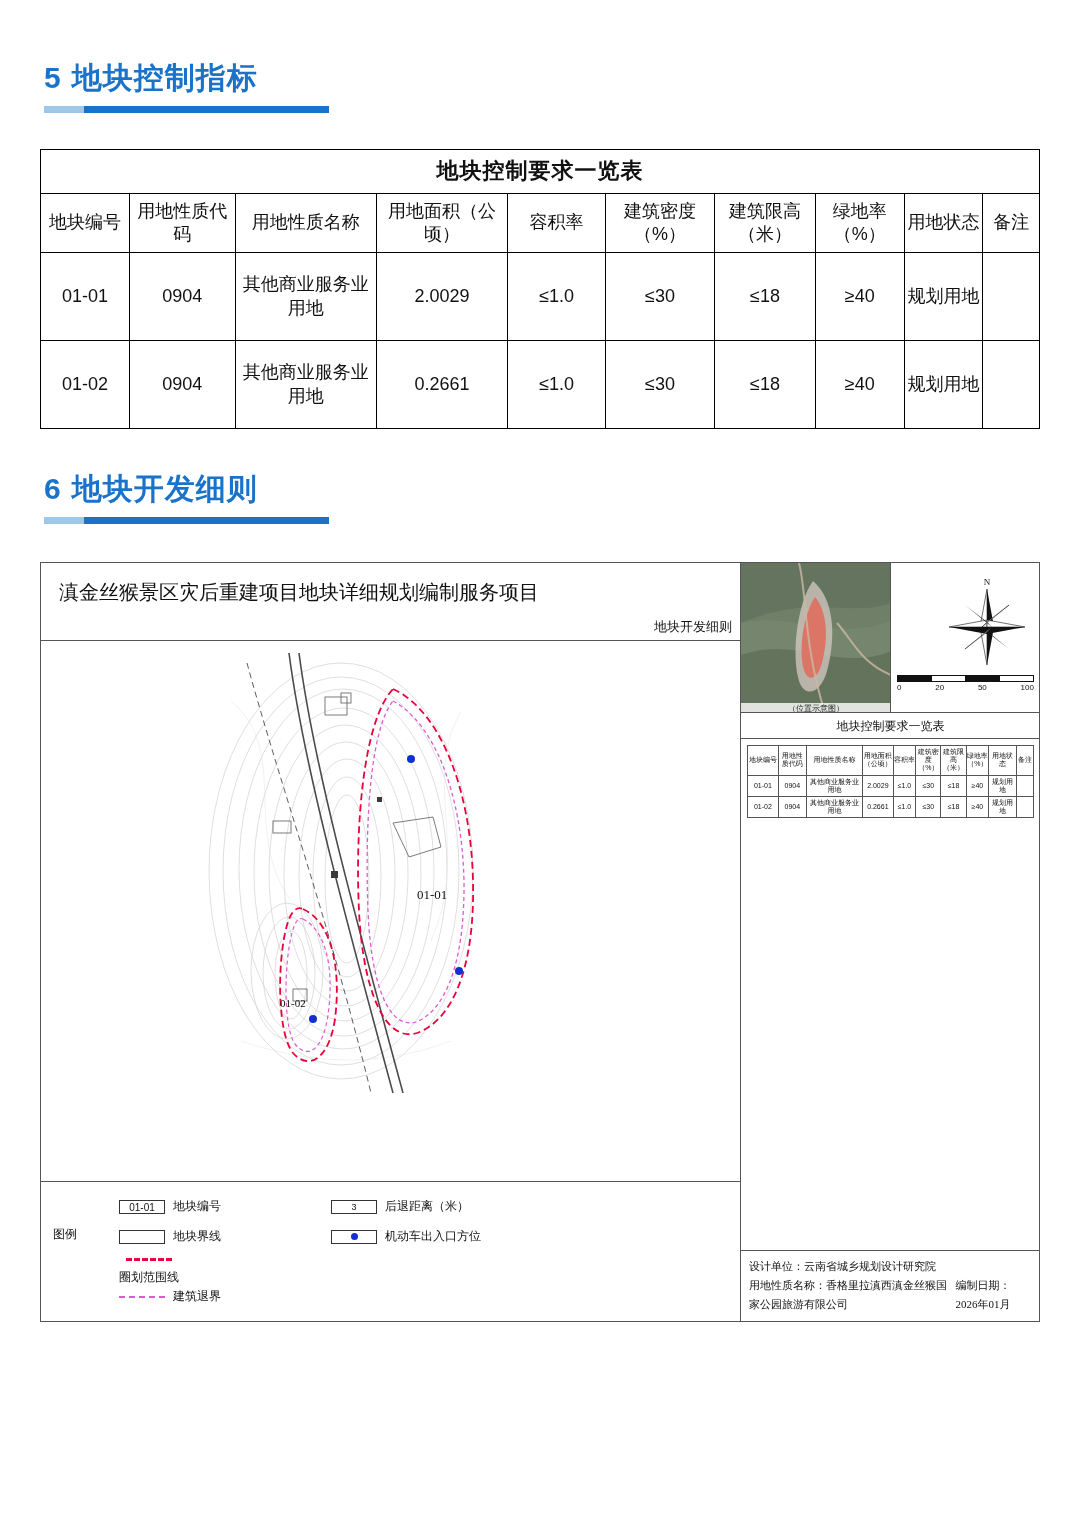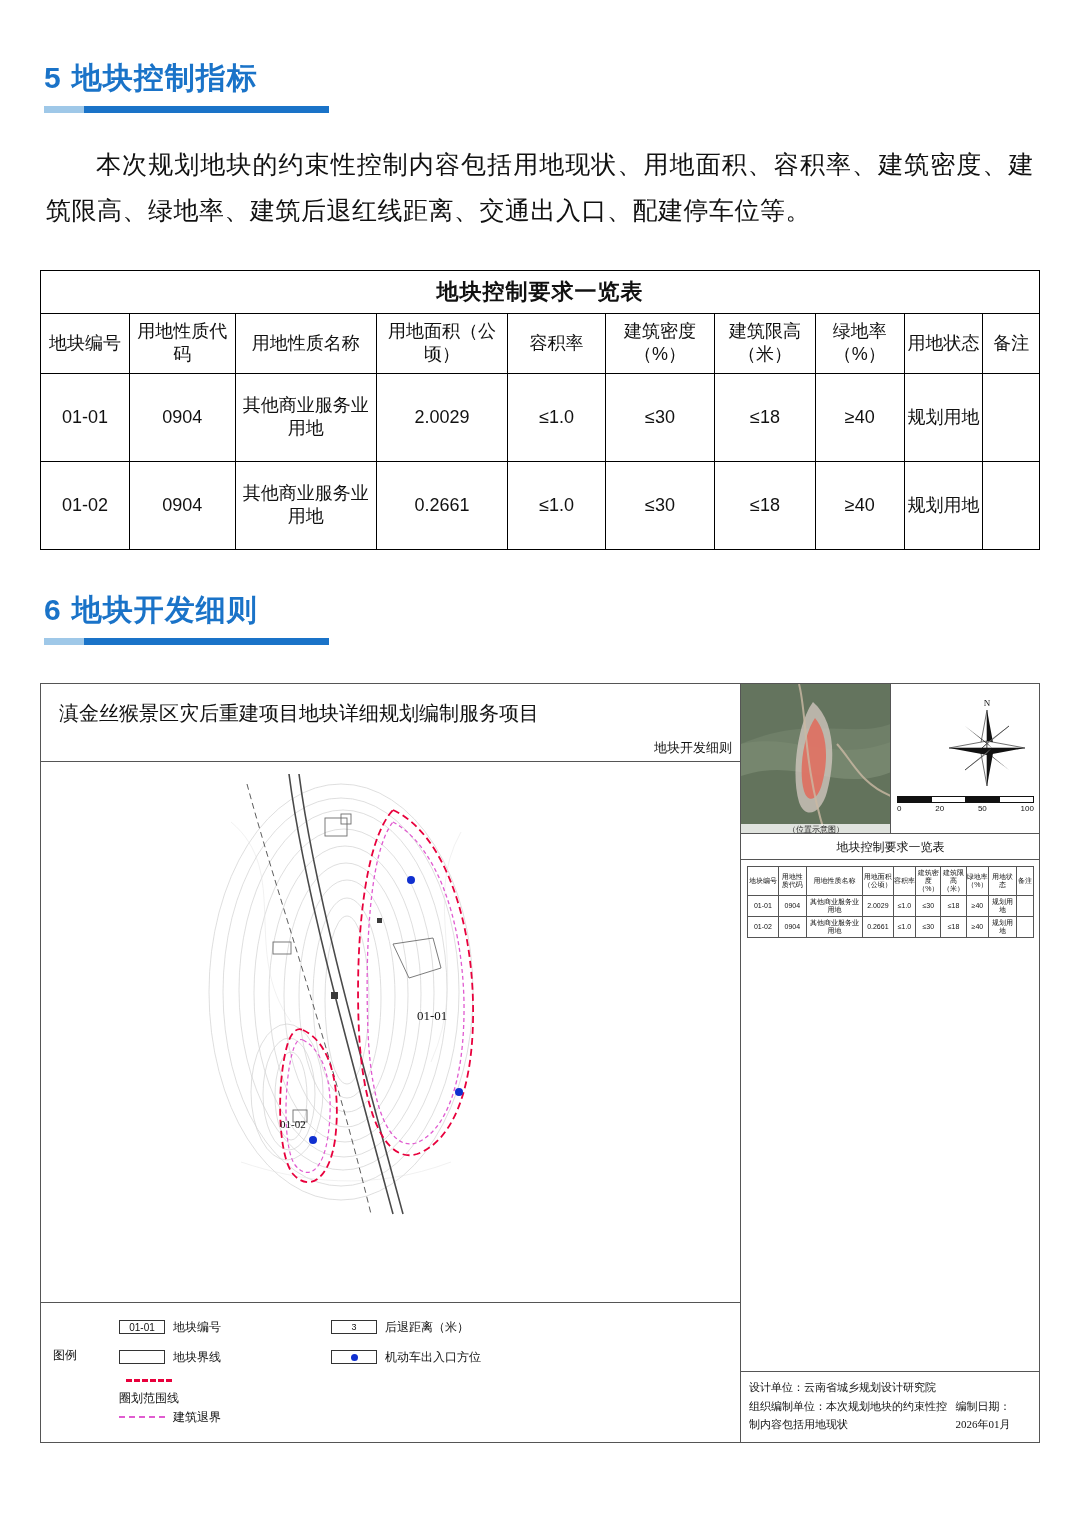--- a/index.html
+++ b/index.html
@@ -195,21 +195,20 @@
 
 <div class="page">
 
   <div>
     <div class="sec-head">
       <span class="num">5</span><span>地块控制指标</span>
     </div>
     <div class="sec-rule"></div>
   </div>
 
-  <p class="para">本次规划地块的约束性控制内容包括用地现状、用地面积、容积率、建筑密度、建筑限高、绿地率、建筑后退红线距离、交通出入口、配建停车位等。</p>
 
   <table class="ctrl">
     <colgroup>
       <col style="width:88px">
         <col style="width:105px">
         <col style="width:140px">
         <col style="width:130px">
       <col style="width:97px">
         <col style="width:108px">
         <col style="width:100px">
@@ -474,20 +473,20 @@
             <td>规划用地</td>
             <td></td>
           </tr>
         </tbody>
           </table>
       </div>
 
       <div class="dw-footer">
         <div>设计单位：云南省城乡规划设计研究院</div>
         <div class="row2">
-          <span>组织编制单位：本次规划地块的约束性控制内容包括用地现状</span>
+          <span>用地性质名称：香格里拉滇西滇金丝猴国家公园旅游有限公司</span>
           <span>编制日期：2026年01月</span>
         </div>
       </div>
     </div>
 
   </div>
 </div>
 
 </body></html>

